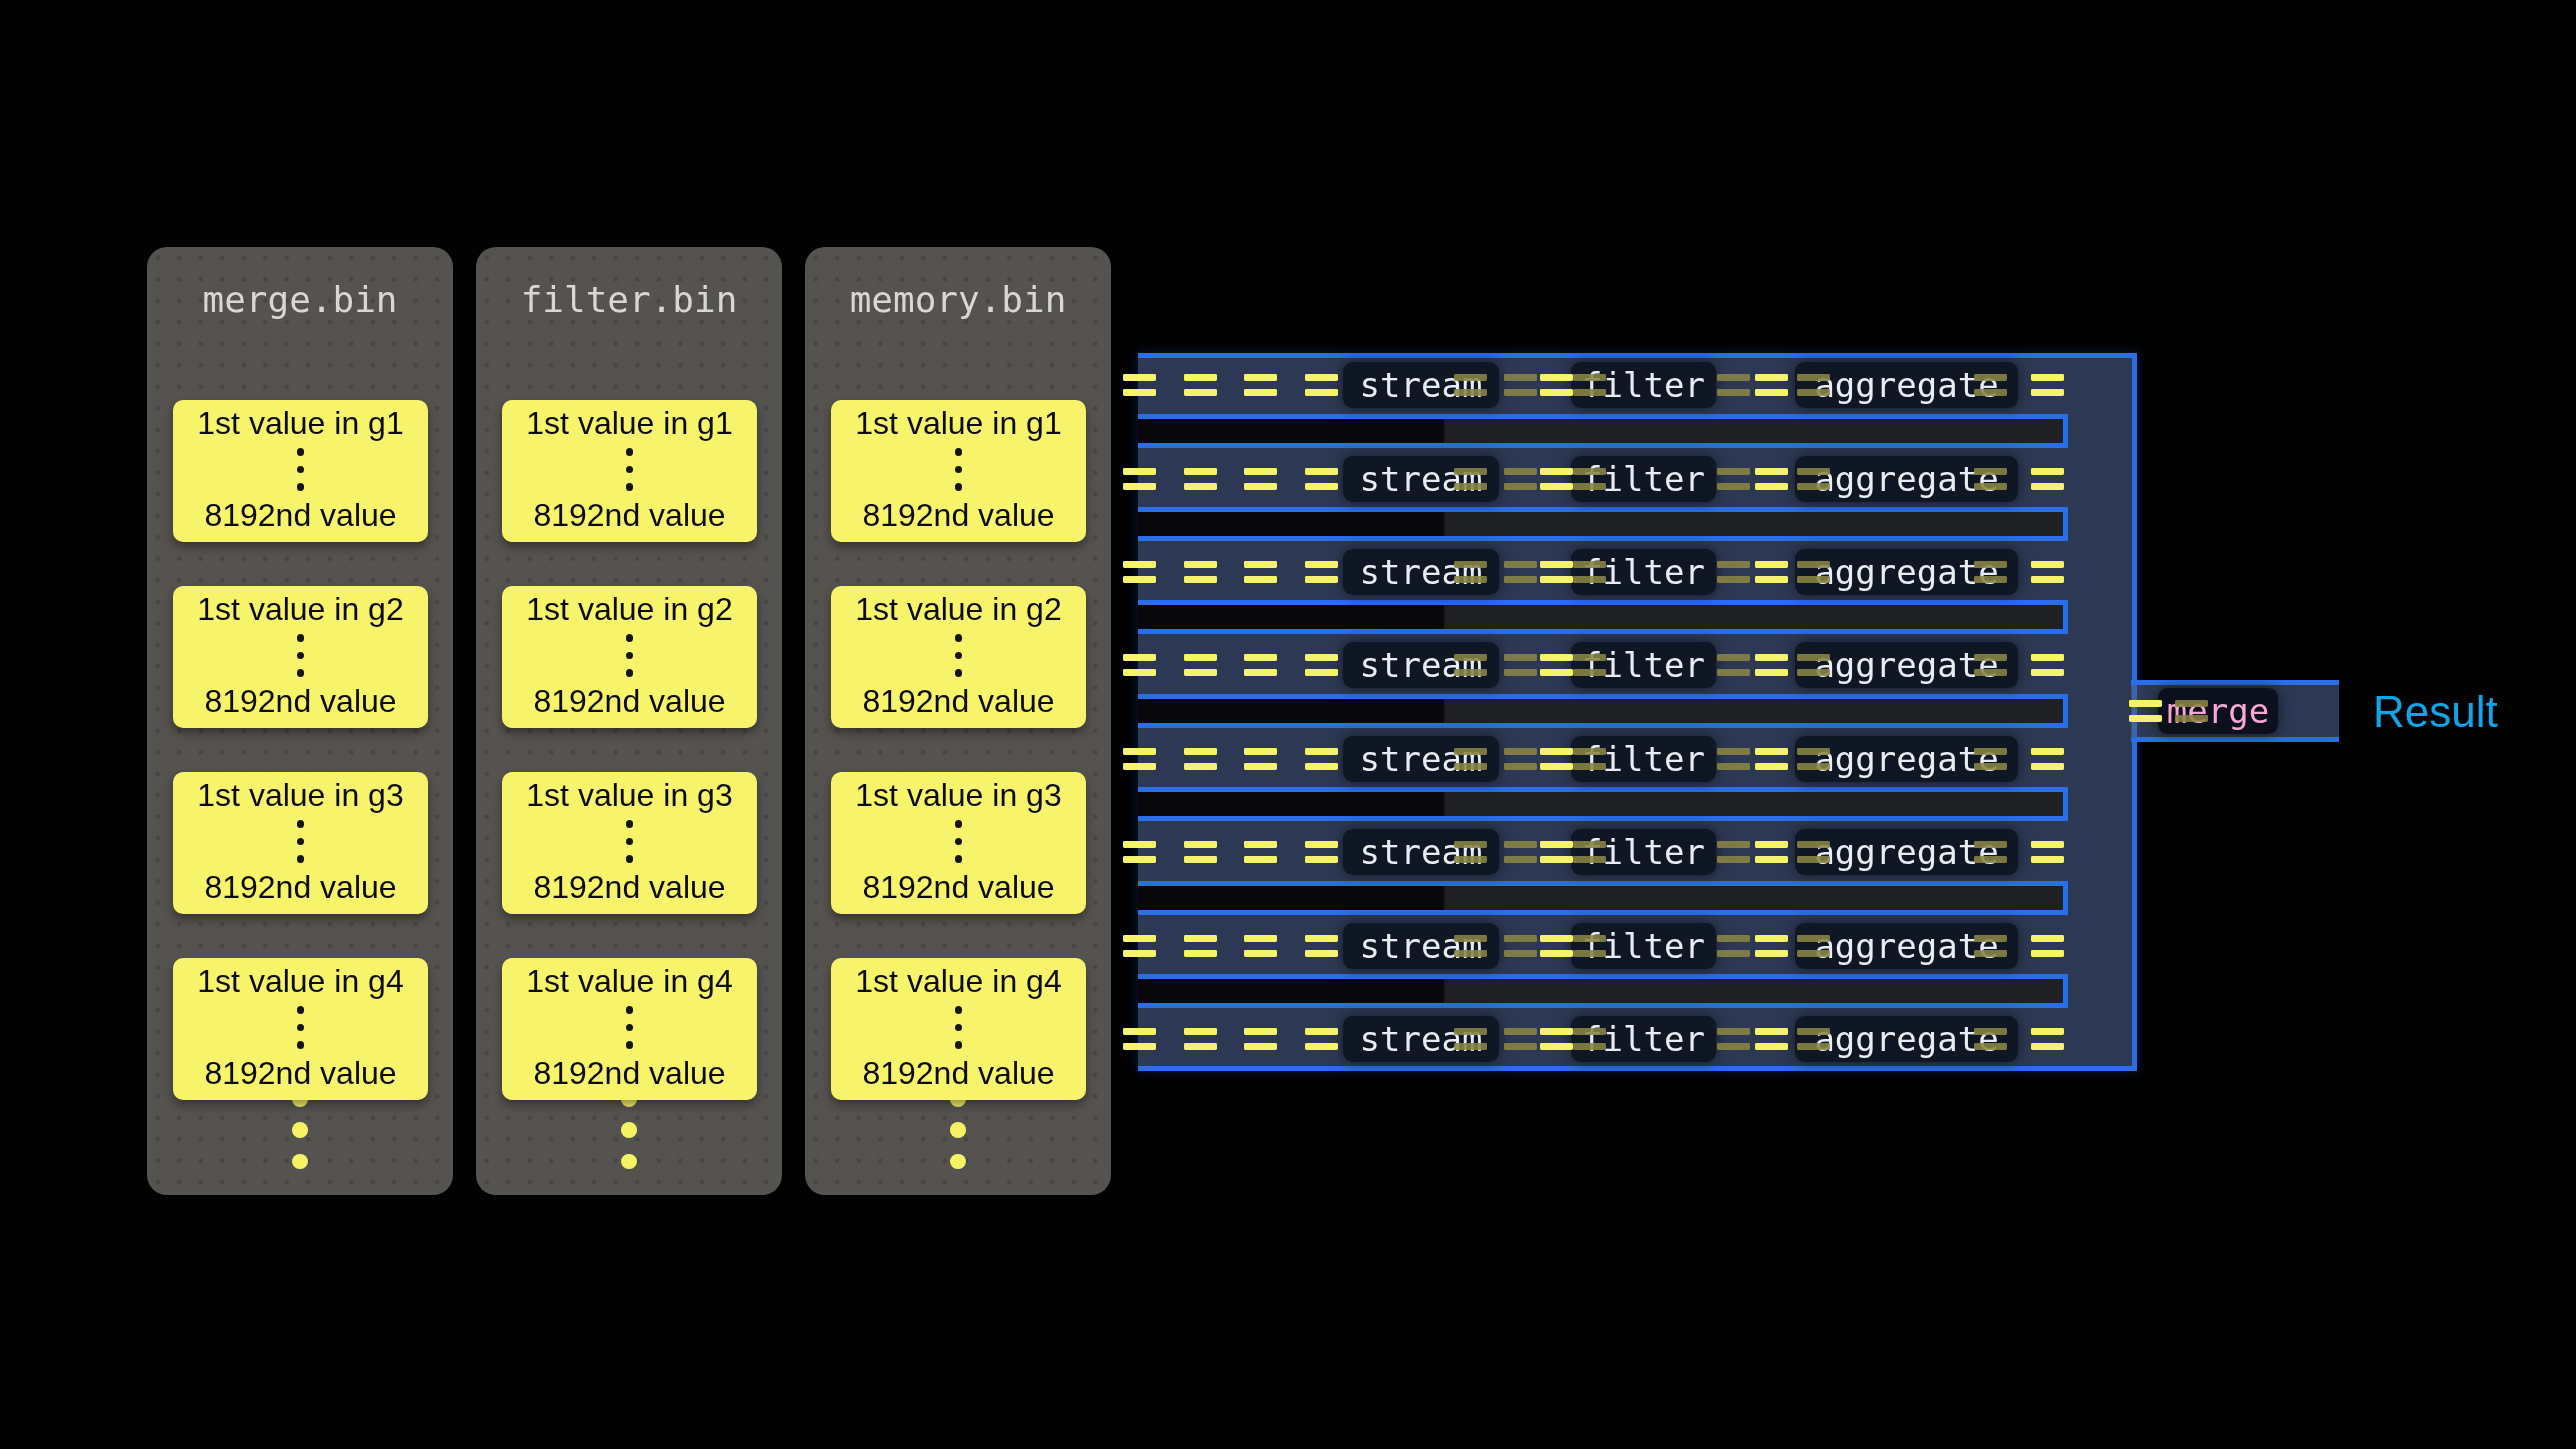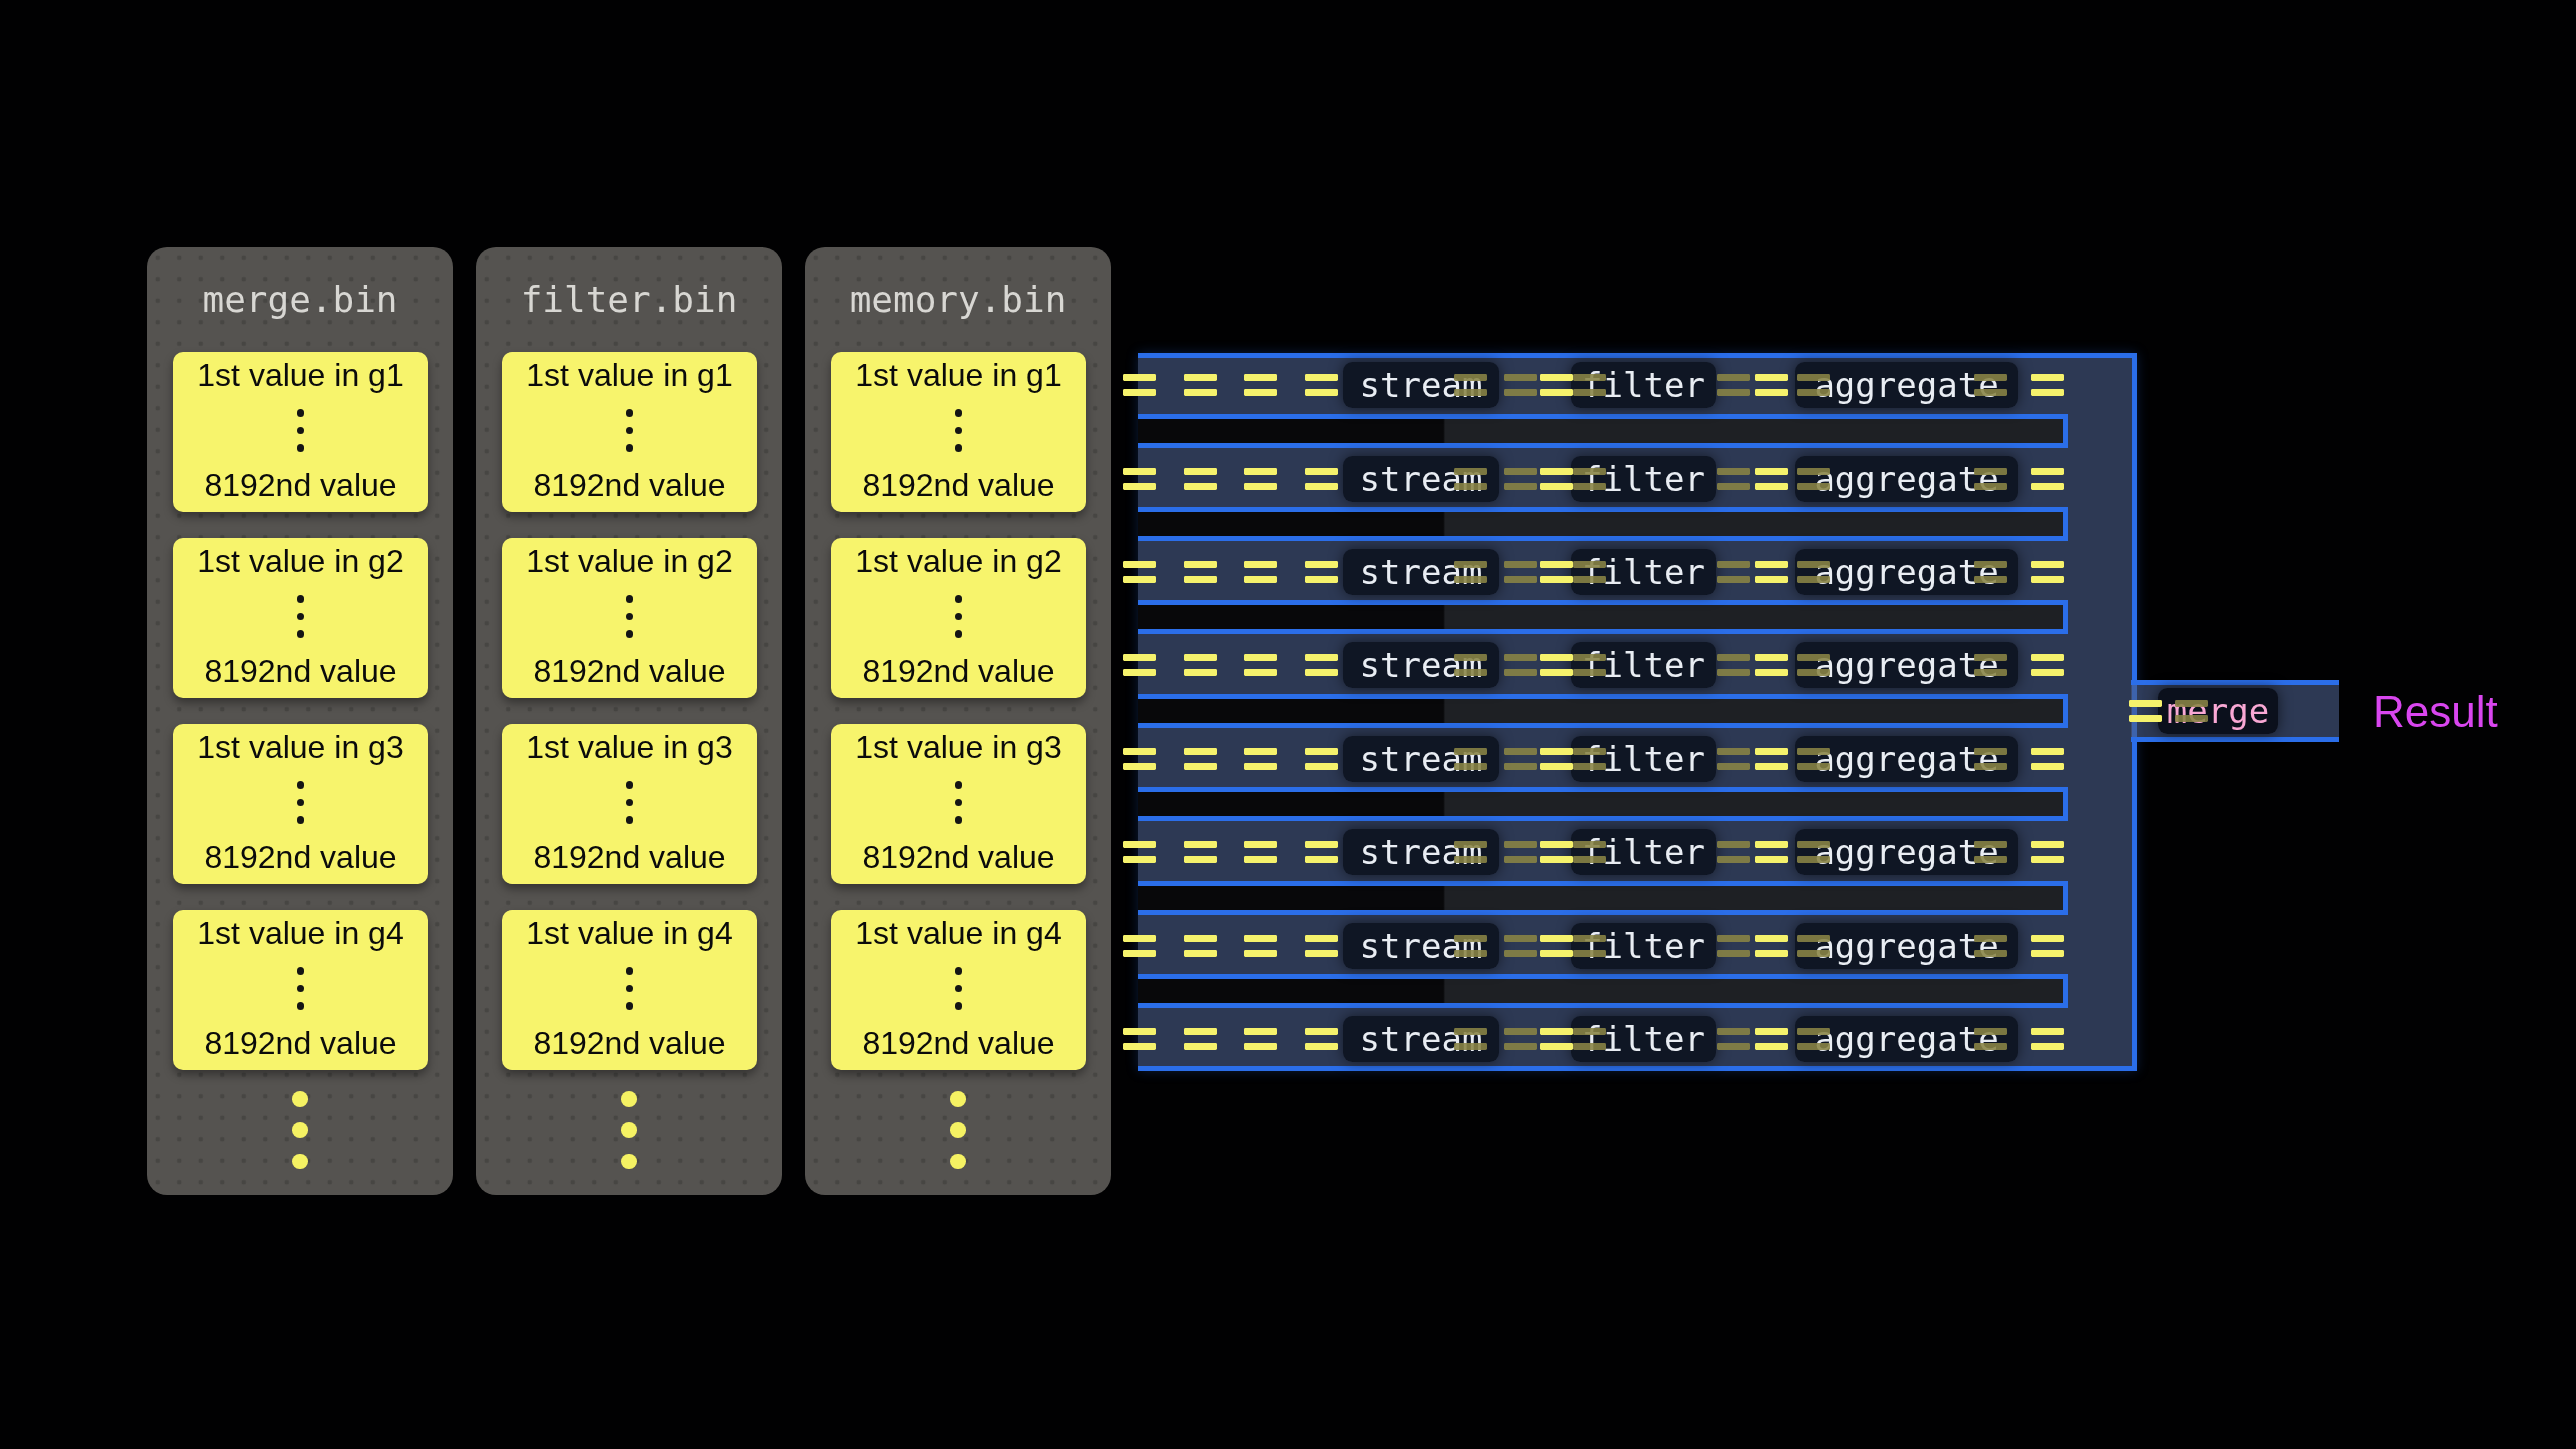--- a/index.html
+++ b/index.html
@@ -5,24 +5,24 @@
   html,body{margin:0;padding:0;background:#010102;}
   .stage{position:relative;width:2576px;height:1449px;background:#010102;overflow:hidden;
          font-family:"Liberation Sans",sans-serif;}
 
   
   .file-panel{position:absolute;top:247px;width:306px;height:948px;background-color:#555350;
     background-image:radial-gradient(rgba(0,0,0,0.16) 2.1px, transparent 2.6px);
     background-size:21.5px 21.5px;border-radius:20px;}
   .file-panel .hdr{position:absolute;top:31.5px;left:0;width:100%;text-align:center;
     font-family:"DejaVu Sans Mono","Liberation Mono",monospace;font-size:36px;color:#d8d7d3;}
-  .group-box{position:absolute;left:26px;width:255px;height:160px;background:#f7f46c;
+  .group-box{position:absolute;left:26px;width:255px;height:142px;background:#f7f46c;
     border-radius:10px;box-shadow:0 5px 10px rgba(0,0,0,0.38);
     display:flex;flex-direction:column;align-items:center;justify-content:space-between;
-    box-sizing:border-box;padding:5.7px 0 8.6px 0;}
+    box-sizing:border-box;padding:5.7px 0 8.6px 0;margin-top:48px;}
   .gb-line{font-size:32px;font-weight:500;color:#0b0b0b;line-height:1.1;}
   .vdots{display:flex;flex-direction:column;gap:10px;}
   .vdots i{width:7.9px;height:7.9px;border-radius:50%;background:#141414;}
   .panel-dots{position:absolute;top:844px;left:0;width:100%;display:flex;flex-direction:column;
     align-items:center;gap:15.7px;}
   .panel-dots i{width:15.7px;height:15.7px;border-radius:50%;background:#f5f263;}
 
   
   .memory-panel{position:absolute;left:1445px;top:185px;width:850px;height:1052px;
     background-color:#26282c;border-radius:20px;
@@ -50,21 +50,21 @@
   .merge-band{position:absolute;left:2131px;top:680px;width:208px;height:62px;
     background:rgba(72,92,136,0.62);border-top:5.7px solid #2b6ee9;border-bottom:5.7px solid #2b6ee9;
     box-sizing:border-box;z-index:6;}
   .merge-eq{position:absolute;left:2129px;top:700px;z-index:8;}
   .merge-eq-dim{position:absolute;left:2175px;top:700px;z-index:8;}
   .merge-box{position:absolute;left:2158px;top:688px;width:120px;height:46px;
     background:rgba(9,13,24,0.92);border-radius:9.3px;color:#f9a8d4;
     font-family:"DejaVu Sans Mono","Liberation Mono",monospace;font-size:34px;
     display:flex;align-items:center;justify-content:center;z-index:7;
     box-shadow:0 0 14.3px rgba(0,0,0,0.6);}
-  .result-label{position:absolute;left:2373px;top:687px;font-size:44px;color:#d946ef;z-index:7;}
+  .result-label{position:absolute;left:2373px;top:687px;font-size:44px;color:#0ea5e9;z-index:7;}
 </style>
 </head>
 <body>
 
 <div class="stage">
 
 
   <div class="pipe"></div>
   <div id="dynamic-root">
       <div class="file-panel" style="left: 147px;">

